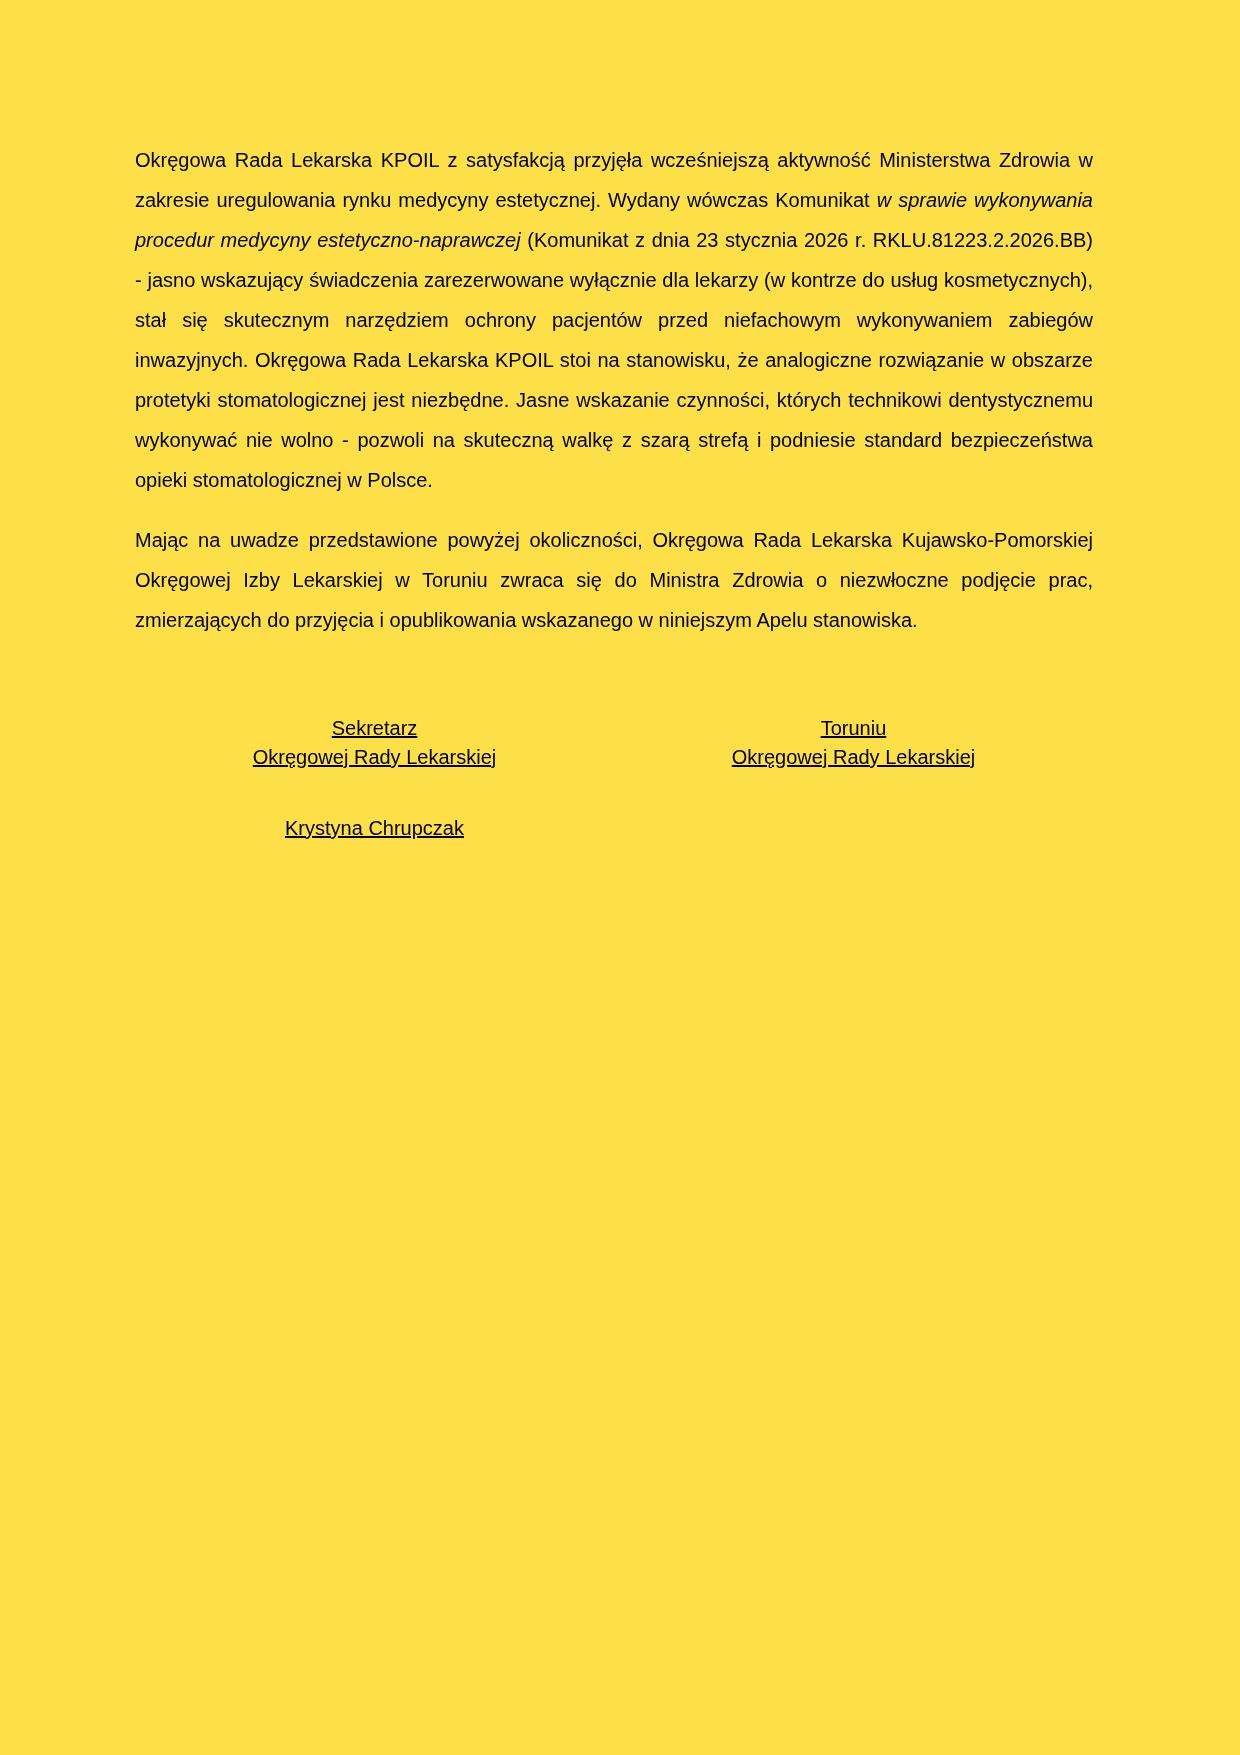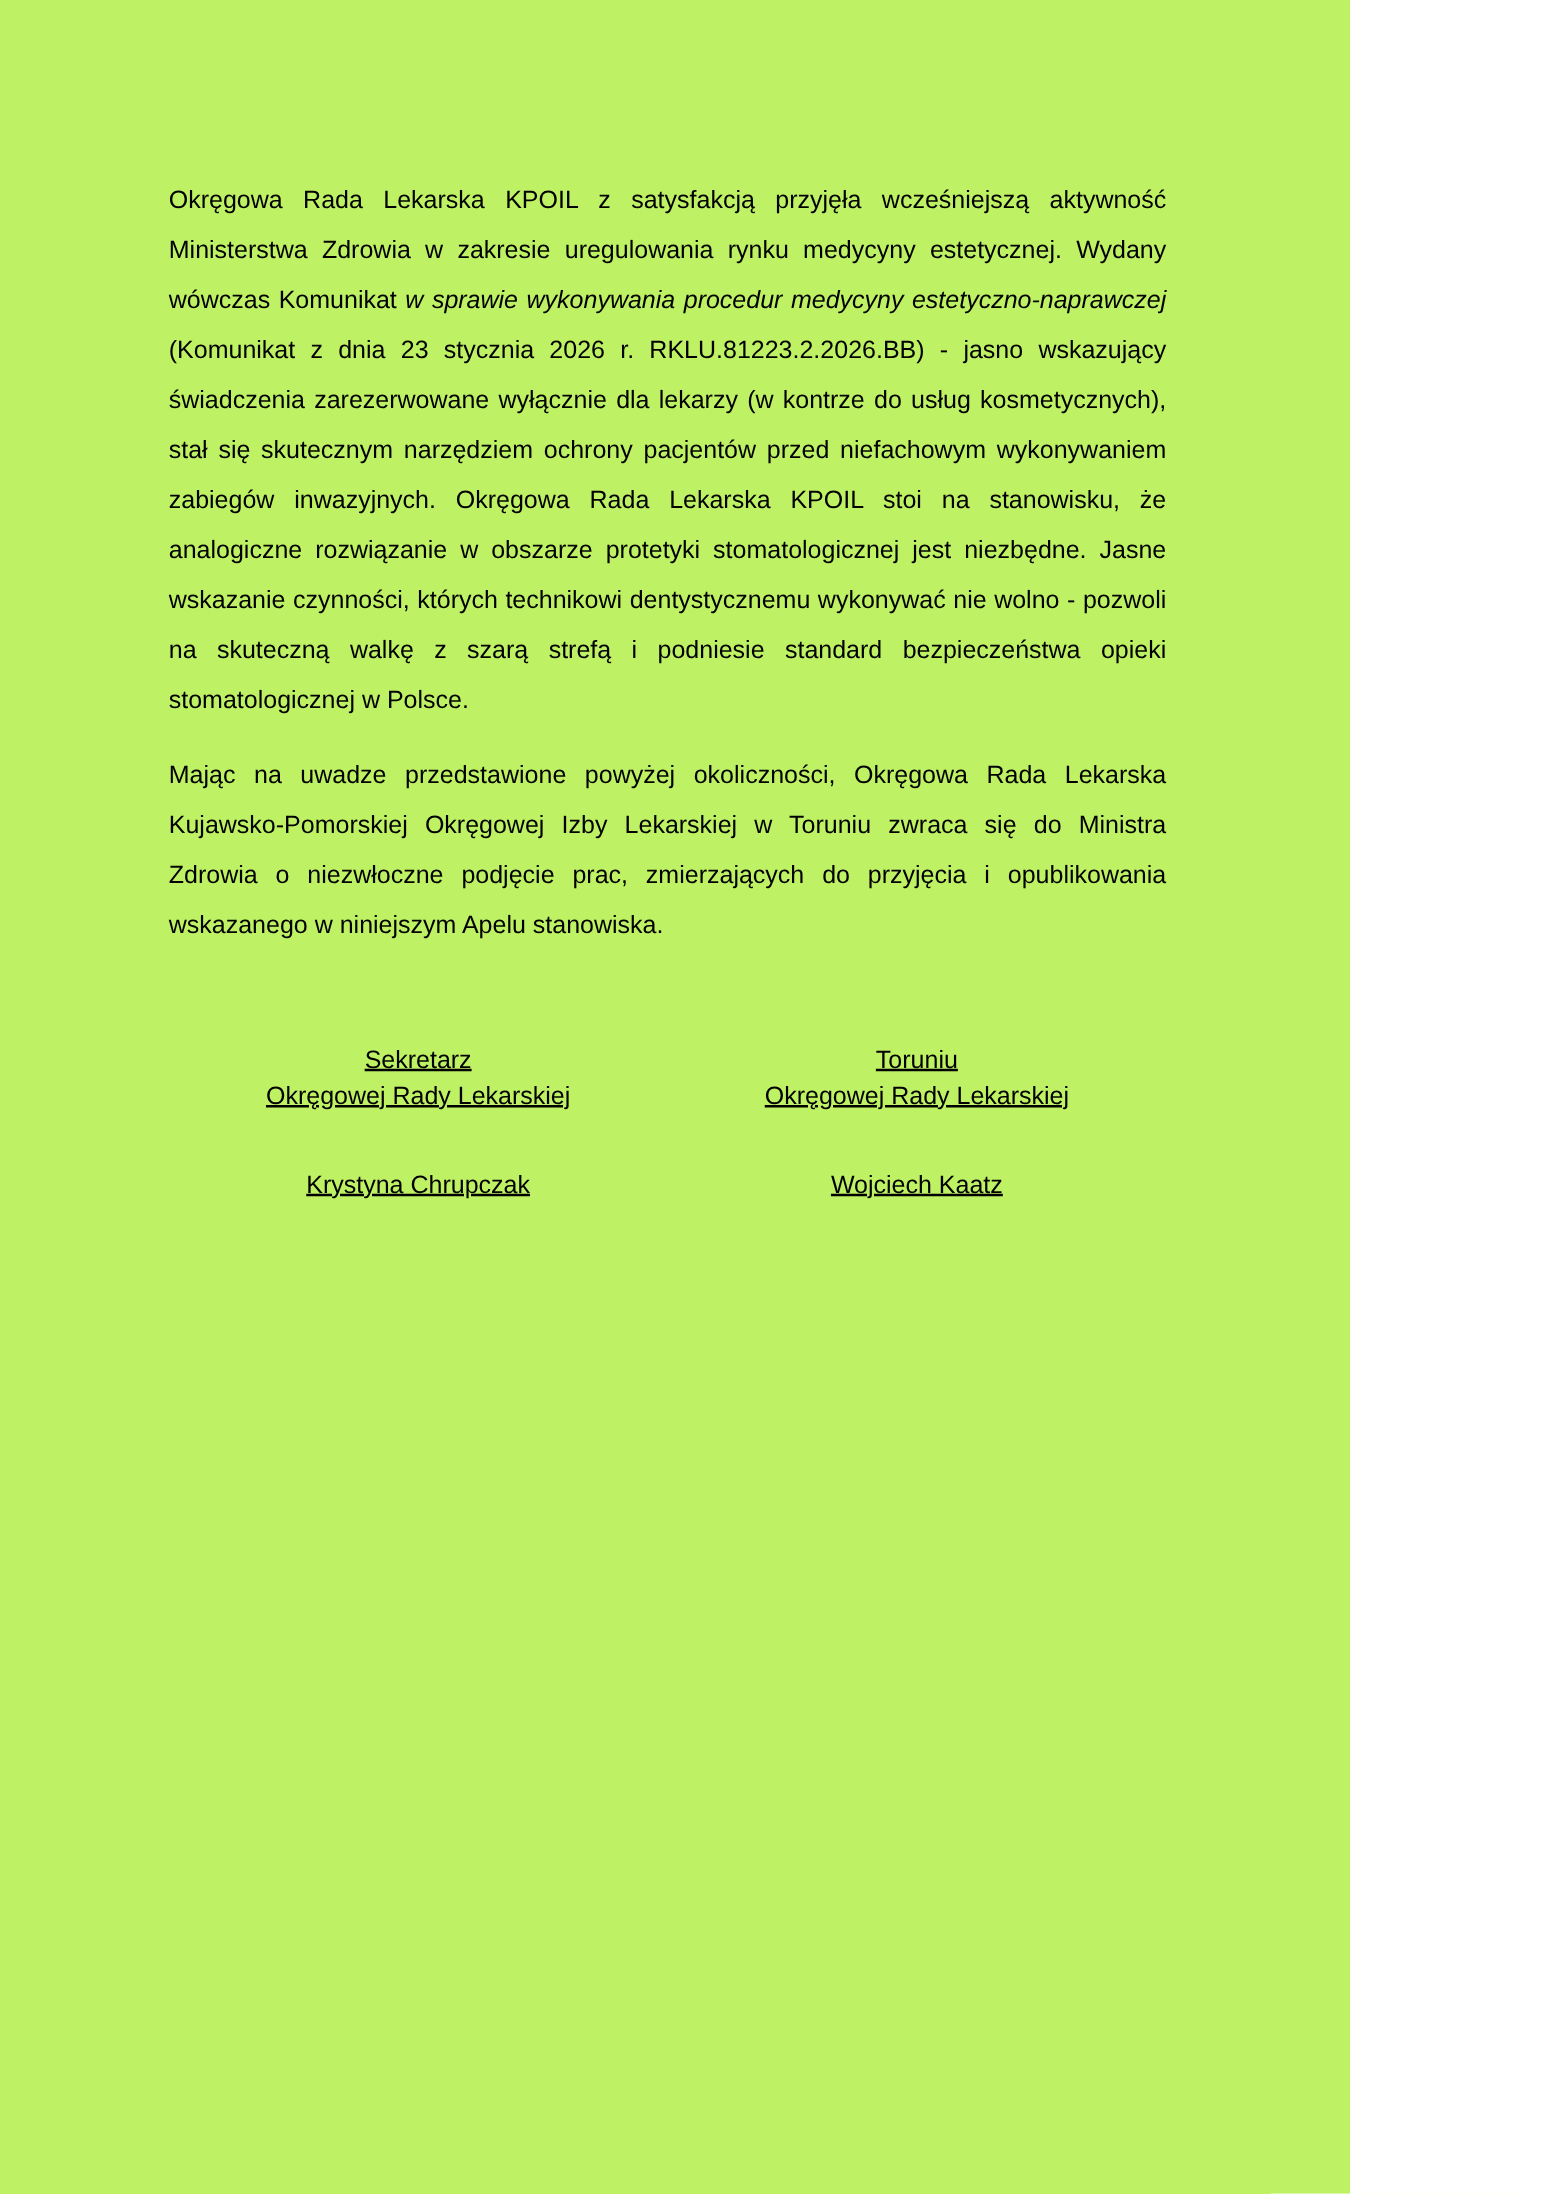--- a/index.html
+++ b/index.html
@@ -2,23 +2,23 @@
 <html lang="pl"><head>
 <meta charset="utf-8">
 <style>
   html, body {
     margin: 0;
     padding: 0;
     background: #ffffff;
   }
   .page {
     position: relative;
-    width: 1080px;
+    width: 1240px;
     height: 1755px;
-    background: #bef264;
+    background: #fde047;
     box-sizing: border-box;
     padding: 140px 147px 0 135px;
     font-family: "Liberation Sans", sans-serif;
     font-size: 20px;
     color: #000000;
     overflow: hidden;
   }
   .para {
     margin: 0 0 20px 0;
     line-height: 40px;
@@ -57,17 +57,16 @@
 
   <div class="signatures">
     <div class="sig-col">
       <span class="sig-title">Sekretarz</span>
       <span class="sig-org">Okręgowej Rady Lekarskiej</span>
       <span class="sig-name">Krystyna Chrupczak</span>
     </div>
     <div class="sig-col">
       <span class="sig-title">Toruniu</span>
       <span class="sig-org">Okręgowej Rady Lekarskiej</span>
-      <span class="sig-name">Wojciech Kaatz</span>
     </div>
   </div>
 
 </div>
 
 </body></html>

